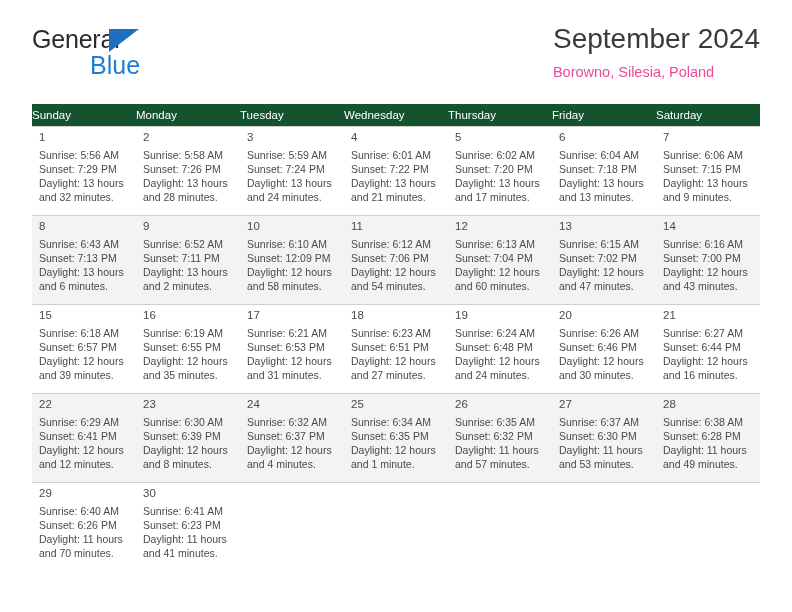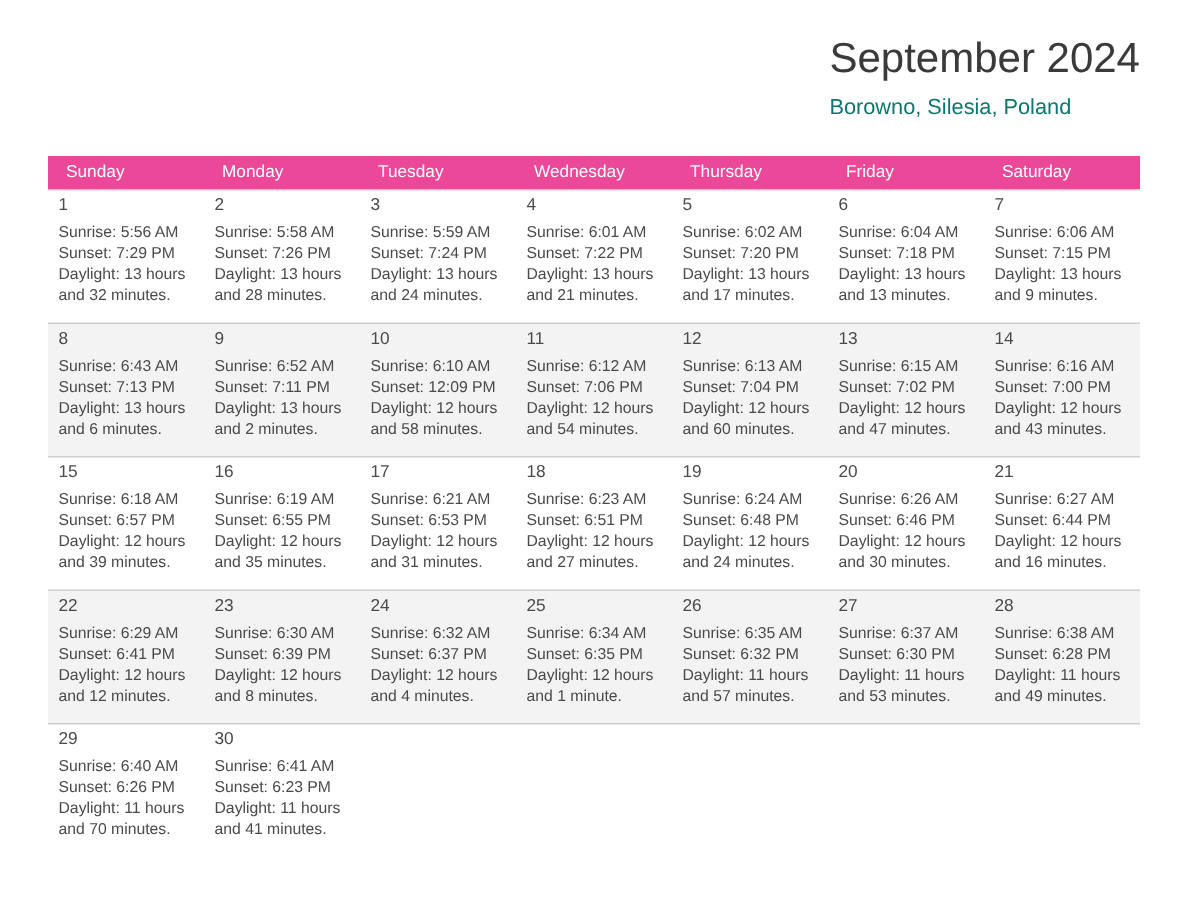--- a/index.html
+++ b/index.html
@@ -74,42 +74,42 @@
   .cal-title {
     font-size: 28px;
     color: #3a3a3a;
     line-height: 34px;
     font-weight: normal;
     margin: 0;
     white-space: nowrap;
   }
   .cal-subtitle {
     font-size: 14.5px;
-    color: #0f766e;
+    color: #ec4899;
     line-height: 20px;
     margin: 6px 0 0 0;
     white-space: nowrap;
   }
 
   
   .calendar {
     position: absolute;
     left: 32px;
     top: 104px;
     width: 728px;
     border-collapse: collapse;
     table-layout: fixed;
   }
   .calendar th {
-    background: #ec4899;
+    background: #14532d;
     color: #ffffff;
     font-size: 11.5px;
     font-weight: normal;
     text-align: left;
-    padding: 5px 0 5px 12px;
+    padding: 5px 0 5px 0;
     height: 12px;
     border: none;
   }
   .calendar td {
     vertical-align: top;
     padding: 0;
     border: none;
     width: 104px;
     height: 89px;
   }
@@ -142,20 +142,27 @@
     white-space: nowrap;
   }
 </style>
 </head>
 <body>
 
 <div class="page">
 
   <div class="header">
 
+    <div class="logo">
+      <span class="logo-row1">
+        <span class="logo-word">General</span>
+        <span class="logo-triangle"></span>
+      </span>
+      <span class="logo-row2">Blue</span>
+    </div>
 
     <div class="title-block">
       <h1 class="cal-title">September 2024</h1>
       <p class="cal-subtitle">Borowno, Silesia, Poland</p>
     </div>
 
   </div>
 
   <table class="calendar">
     <thead>

